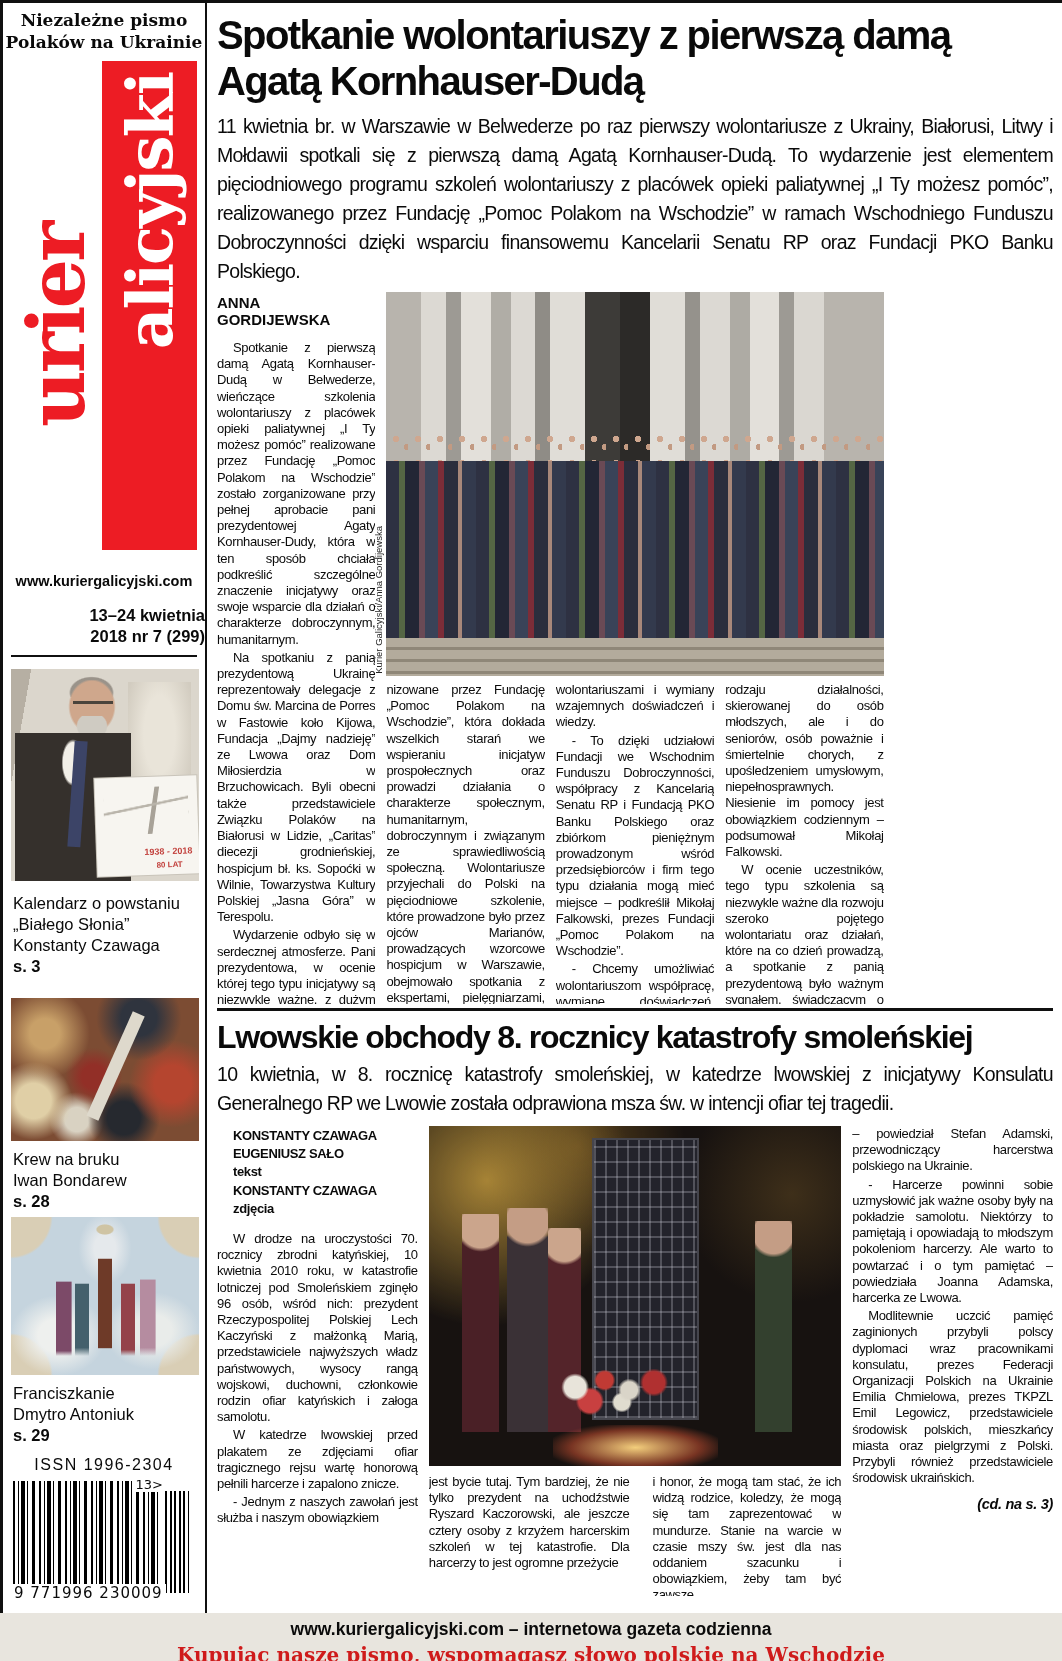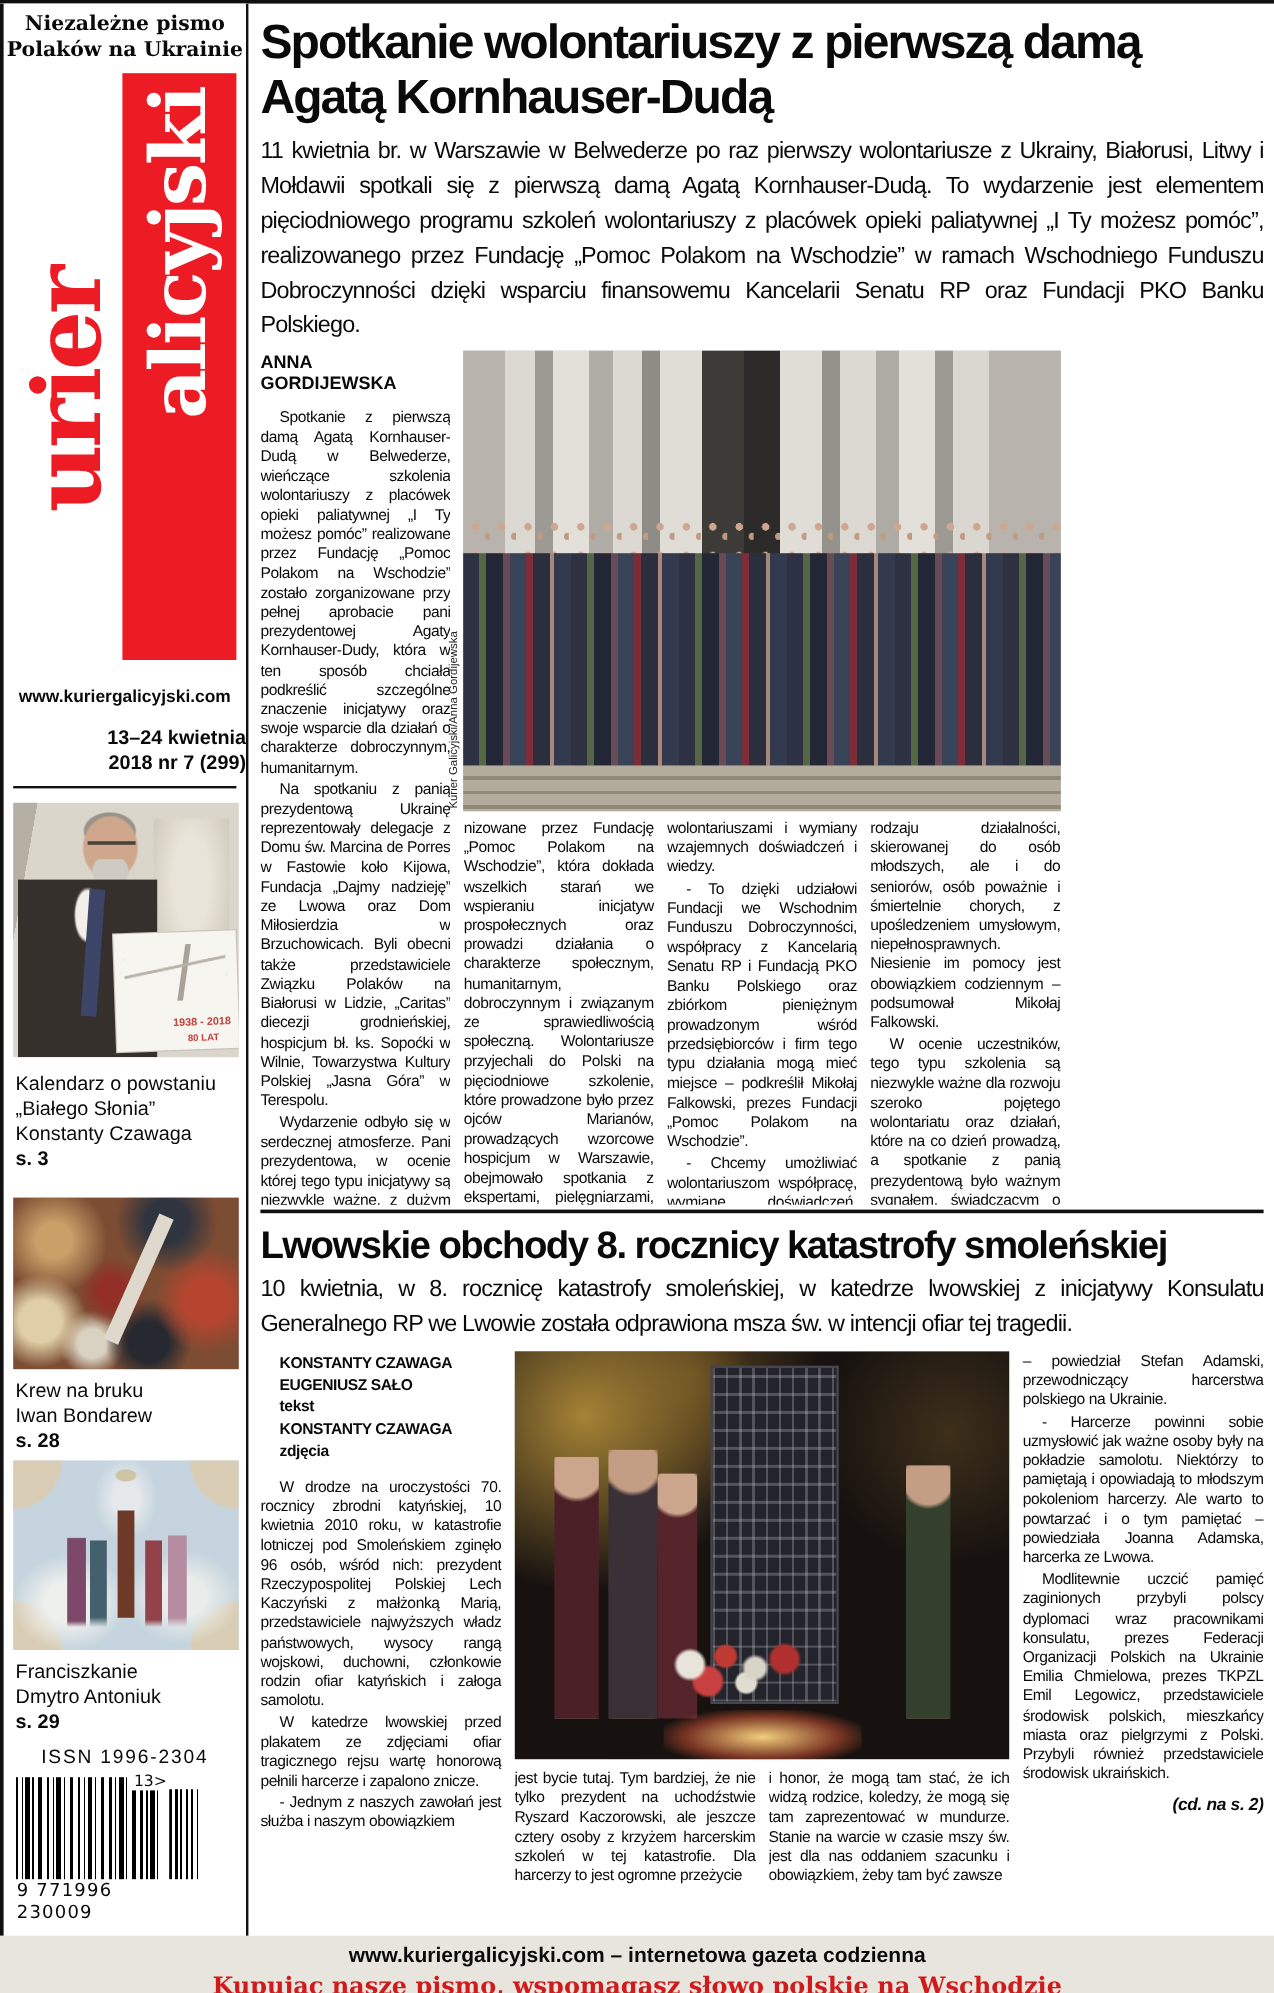--- a/index.html
+++ b/index.html
@@ -19,21 +19,21 @@
   .logo-alicyjski{position:absolute;left:99px;top:70px;height:470px;width:95px;
               font-size:64px;letter-spacing:-2px;color:#fff;line-height:95px;text-align:end;}
   .site-url{position:absolute;top:570px;left:0;right:0;text-align:center;font-weight:bold;font-size:14.5px;}
   .issue{position:absolute;top:602px;left:0;right:0;text-align:right;font-weight:bold;font-size:16.5px;line-height:21px;}
   .side-hr{position:absolute;top:652px;left:8px;right:8px;border-top:2px solid #101010;}
   .sphoto{position:absolute;left:8px;right:6px;overflow:hidden;}
   .scap{position:absolute;left:10px;right:4px;font-size:16.5px;line-height:21px;}
   .scap .t{font-weight:normal;}
   .scap .p{font-weight:bold;}
   .issn{position:absolute;top:1453px;left:0;right:0;text-align:center;font-size:16px;letter-spacing:1.5px;}
-  .barcode{position:absolute;top:1478px;left:10px;width:152px;height:112px;}
+  .barcode{position:absolute;top:1478px;left:10px;width:176px;height:112px;}
   .bars{position:absolute;inset:0 30px 0 0;background:
     repeating-linear-gradient(90deg,#000 0 2px,#fff 2px 5px,#000 5px 6px,#fff 6px 8px,
       #000 8px 12px,#fff 12px 14px,#000 14px 15px,#fff 15px 19px,#000 19px 22px,#fff 22px 26px);}
   .bars2{position:absolute;right:0;top:10px;bottom:0;width:24px;background:
     repeating-linear-gradient(90deg,#000 0 2px,#fff 2px 5px,#000 5px 7px,#fff 7px 9px);}
   .bc-digits{position:absolute;left:-2px;bottom:-9px;background:#fff;padding:0 3px;
              font-family:"DejaVu Sans",sans-serif;font-size:15px;letter-spacing:1px;}
   .bc-addon{position:absolute;right:24px;top:-4px;background:#fff;padding:0 2px;
             font-family:"DejaVu Sans",sans-serif;font-size:13px;}
 
@@ -302,27 +302,27 @@
         <div class="pB-fig3"></div>
         <div class="pB-fig4"></div>
         <div class="pB-flowers"></div>
         <div class="pB-candles"></div>
       </div>
 
       <div class="col span2 bodytext" style="grid-column:4;">
         <p class="noindent">– powiedział Stefan Adamski, przewodniczący harcerstwa polskiego na Ukrainie.</p>
         <p>- Harcerze powinni sobie uzmysłowić jak ważne osoby były na pokładzie samolotu. Niektórzy to pamiętają i opowiadają to młodszym pokoleniom harcerzy. Ale warto to powtarzać i o tym pamiętać – powiedziała Joanna Adamska, harcerka ze Lwowa.</p>
         <p>Modlitewnie uczcić pamięć zaginionych przybyli polscy dyplomaci wraz pracownikami konsulatu, prezes Federacji Organizacji Polskich na Ukrainie Emilia Chmielowa, prezes TKPZL Emil Legowicz, przedstawiciele środowisk polskich, mieszkańcy miasta oraz pielgrzymi z Polski. Przybyli również przedstawiciele środowisk ukraińskich.</p>
-        <div class="cd">(cd. na s. 2)</div>
+        <div class="cd">(cd. na s. 3)</div>
       </div>
 
       <div class="col bodytext" style="grid-column:2;grid-row:2;">
         <p class="noindent">jest bycie tutaj. Tym bardziej, że nie tylko prezydent na uchodźstwie Ryszard Kaczorowski, ale jeszcze cztery osoby z krzyżem harcerskim szkoleń w tej katastrofie. Dla harcerzy to jest ogromne przeżycie</p>
       </div>
-      <div class="col bodytext" style="grid-column:3;grid-row:2;">
+      <div class="col bodytext" style="grid-column:3;grid-row:2;margin-left:12px;">
         <p class="noindent">i honor, że mogą tam stać, że ich widzą rodzice, koledzy, że mogą się tam zaprezentować w mundurze. Stanie na warcie w czasie mszy św. jest dla nas oddaniem szacunku i obowiązkiem, żeby tam być zawsze</p>
       </div>
     </div>
   </div>
 
   <div class="footer">
     <div class="f1">www.kuriergalicyjski.com – internetowa gazeta codzienna</div>
     <div class="f2">Kupując nasze pismo, wspomagasz słowo polskie na Wschodzie</div>
   </div>
 

